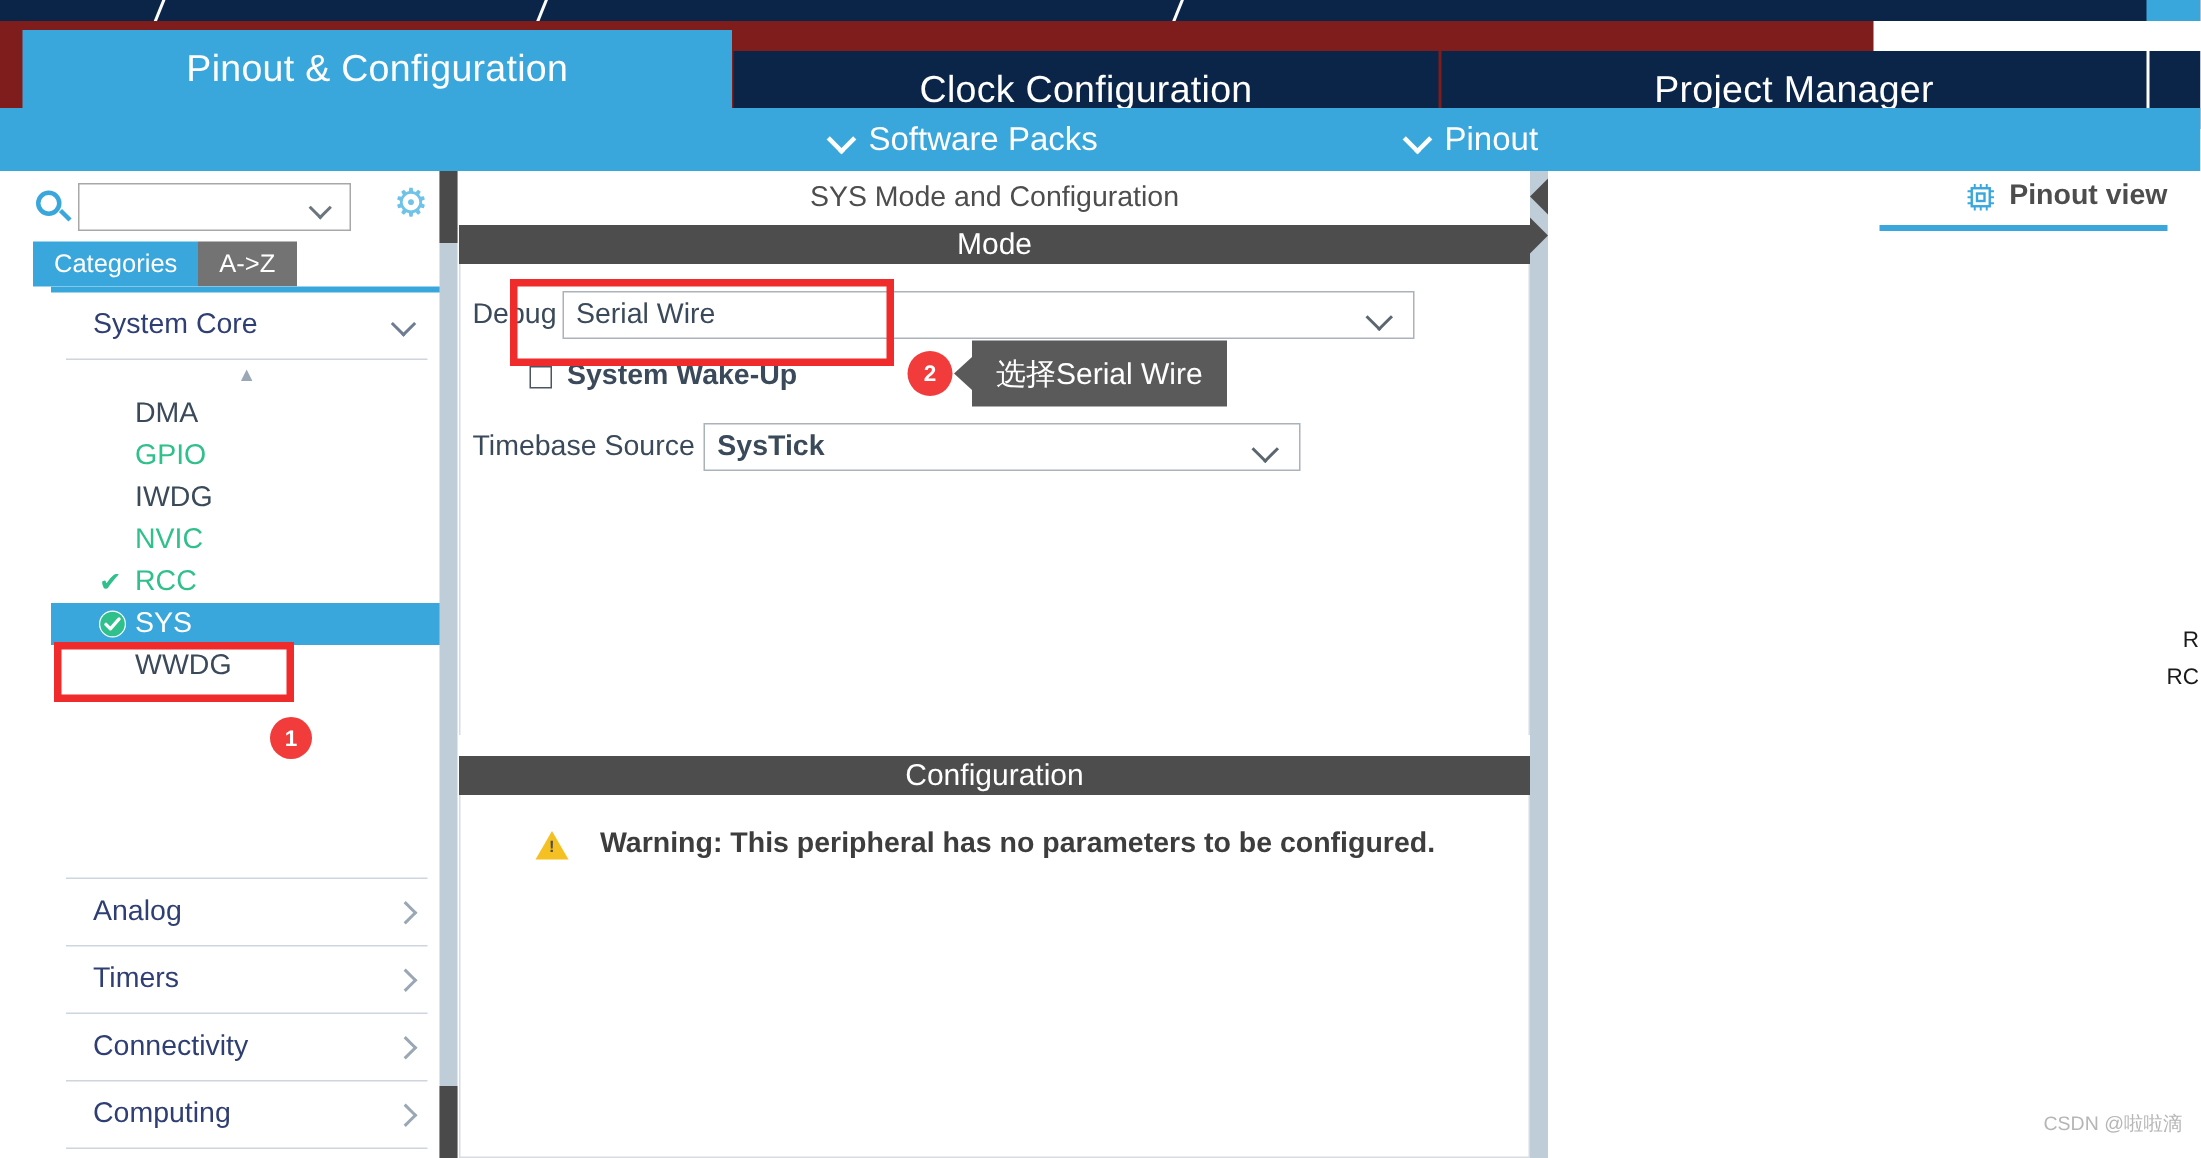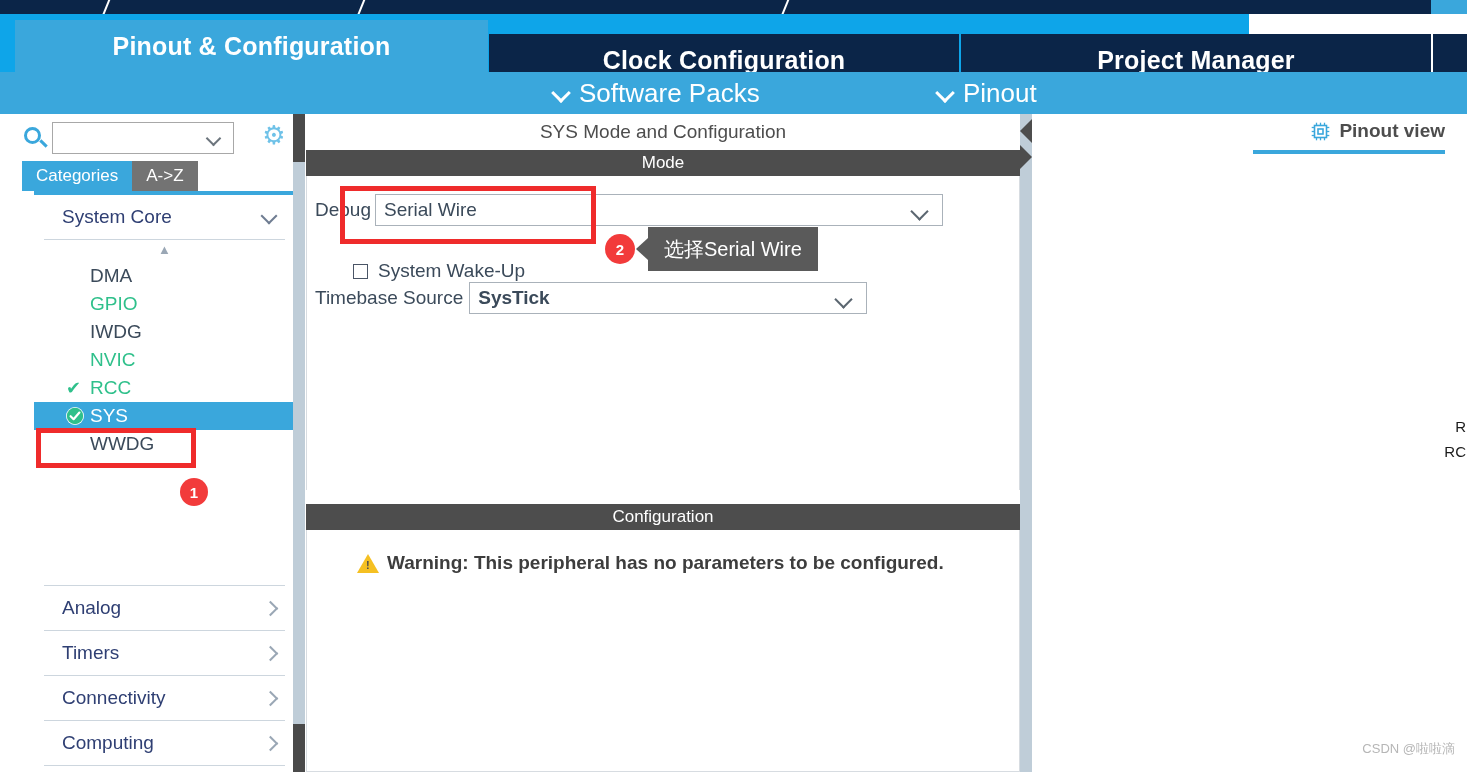--- a/index.html
+++ b/index.html
@@ -18,42 +18,42 @@
   }
   .topstrip .diag {
     position:absolute; top:-4px; width:2px; height:24px; background:#ffffff;
     transform: rotate(22deg);
   }
   .topstrip .rightsq {
     position:absolute; right:0; top:0; width:36px; height:14px; background:#3aa7dc;
   }
 
   
-  .tabbar { position:absolute; left:0; top:14px; width:1249px; height:58px; background:#0ea5e9;font-weight:bold; }
+  .tabbar { position:absolute; left:0; top:14px; width:1249px; height:58px; background:#7f1d1d; }
   .tab {
     position:absolute; top:6px; height:52px;
     display:flex; align-items:center; justify-content:center;
     color:#ffffff; font-size:25px; letter-spacing:0.2px;
     white-space:nowrap;
   }
   .tab.active { background:#3aa7dc; }
   .tab.inactive { background:#0b2548;margin-top:14px; }
   #tab-pinout      { left:15px;   width:473px; }
   #tab-clock       { left:489px;  width:470px; }
   #tab-project     { left:961px;  width:470px; }
   #tab-extra       { left:1433px; width:34px; }
 
   
   .subbar {
     position:absolute; left:0; top:72px; width:1467px; height:42px;
     background:#3aa7dc;
   }
   .subitem {
     position:absolute; top:0; height:42px; display:flex; align-items:center; gap:10px;
-    color:#ffffff; font-size:26px; white-space:nowrap;
+    color:#ffffff; font-size:22px; white-space:nowrap;
   }
   #sub-software { left:553px; }
   #sub-pinout   { left:937px; }
   .chev-down {
     display:inline-block; width:16px; height:16px; position:relative;
   }
   .chev-down::before {
     content:""; position:absolute; left:1px; top:1px;
     width:11px; height:11px;
     border-right:3px solid #ffffff; border-bottom:3px solid #ffffff;
@@ -152,21 +152,21 @@
   }
 
   
   .center { position:absolute; left:306px; top:114px; width:714px; height:658px; background:#ffffff; }
   .panel-title {
     height:36px; display:flex; align-items:center; justify-content:center;
     color:#4d4d4d; font-size:19px; background:#ffffff;
   }
   .bar-dark {
     height:26px; background:#4d4d4d; color:#ffffff;
-    display:flex; align-items:center; justify-content:center; font-size:17px;
+    display:flex; align-items:center; justify-content:center; font-size:20px;
   }
   .mode-body {
     position:relative; height:314px; background:#ffffff;
     border-left:1px solid #d7dce1; border-right:1px solid #d7dce1;
   }
   .row { position:absolute; display:flex; align-items:center; }
   #row-debug { left:8px; top:18px; width:696px; }
   .lbl { font-size:19px; color:#3b4a5a; white-space:nowrap; }
   .combo {
     position:relative; height:32px; border:1px solid #aab2ba; background:#ffffff;
@@ -174,36 +174,36 @@
   }
   .combo .cc {
     position:absolute; right:14px; top:10px; width:15px; height:15px;
   }
   .combo .cc::before{
     content:""; position:absolute; left:0; top:0; width:11px; height:11px;
     border-right:2px solid #5b6670; border-bottom:2px solid #5b6670; transform:rotate(45deg);
   }
   #combo-debug { margin-left:4px; width:568px; }
 
-  #row-wake { left:46px; top:84px; }
+  #row-wake { left:46px; top:64px;font-weight:bold; }
   .cbox {
     width:15px; height:15px; border:1.6px solid #4a5566; background:#ffffff; margin-right:10px;
   }
 
   #row-timebase { left:8px; top:106px; width:696px; }
   #combo-timebase { margin-left:6px; width:398px;font-weight:bold; }
 
   .gap { height:14px; background:#ffffff; }
 
   .config-body {
     position:relative; height:242px; background:#ffffff;
     border-left:1px solid #d7dce1; border-right:1px solid #d7dce1; border-bottom:1px solid #d7dce1;
   }
   .warn {
-    position:absolute; left:50px; top:22px; display:flex; align-items:center; gap:8px;
+    position:absolute; left:50px; top:22px; display:flex; align-items:center; gap:21px;
     font-size:19px; font-weight:bold; color:#3d3d3d; white-space:nowrap;
   }
   .tri {
     width:0; height:0; border-left:11px solid transparent; border-right:11px solid transparent;
     border-bottom:19px solid #f5c022; position:relative;
   }
   .tri::after {
     content:"!"; position:absolute; left:-2px; top:5px; font-size:11px; color:#4d4d4d;
     font-weight:bold;
   }

